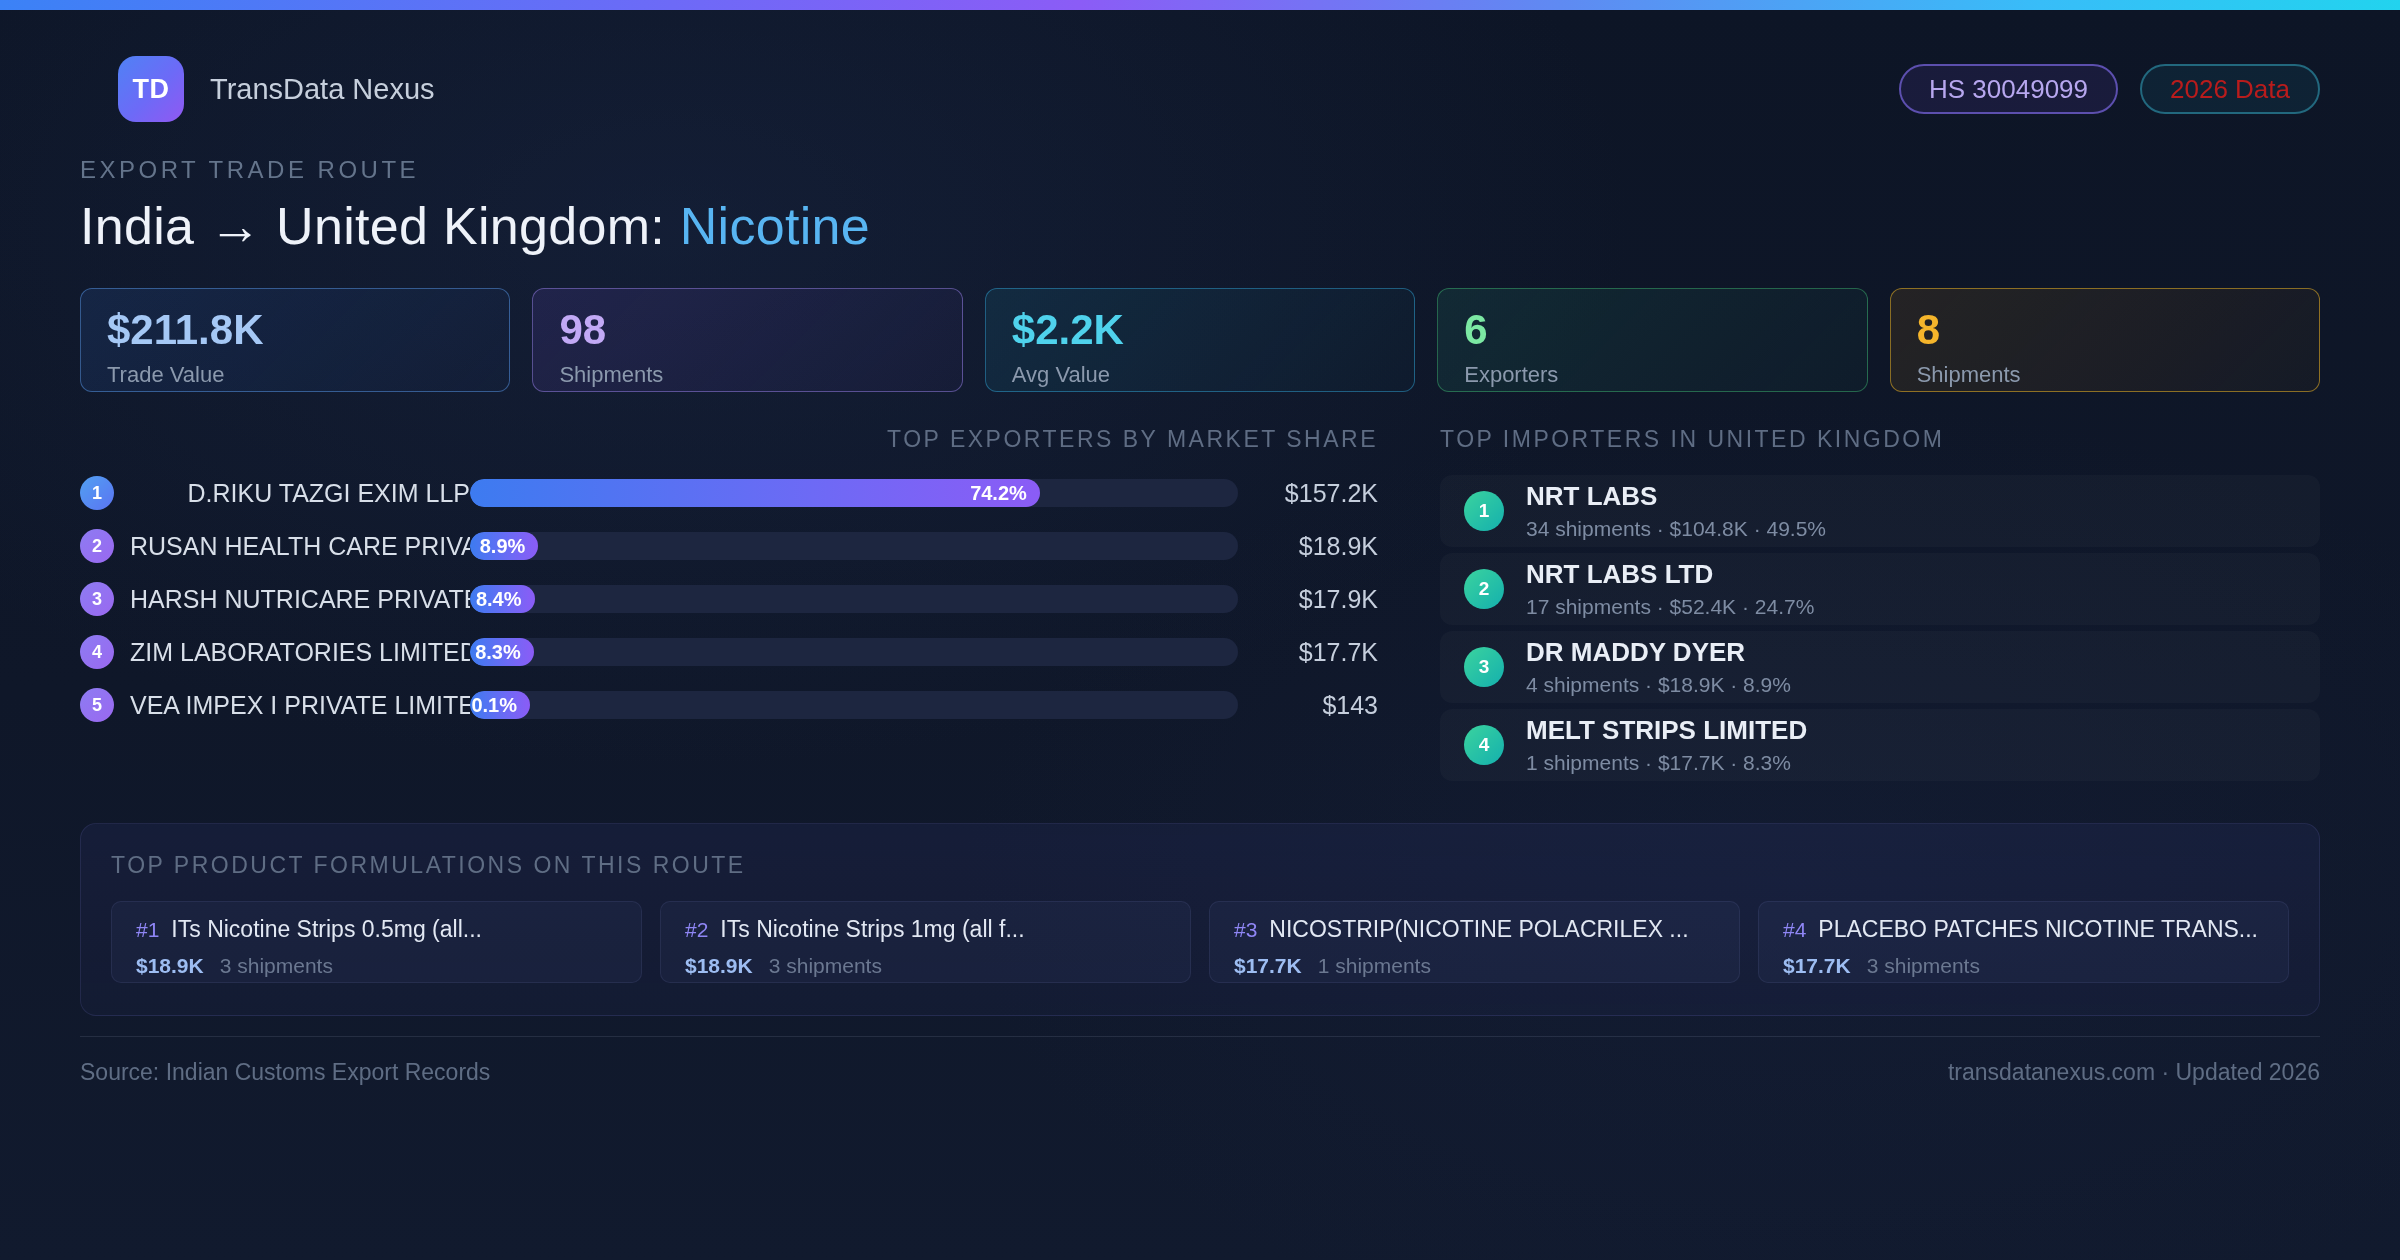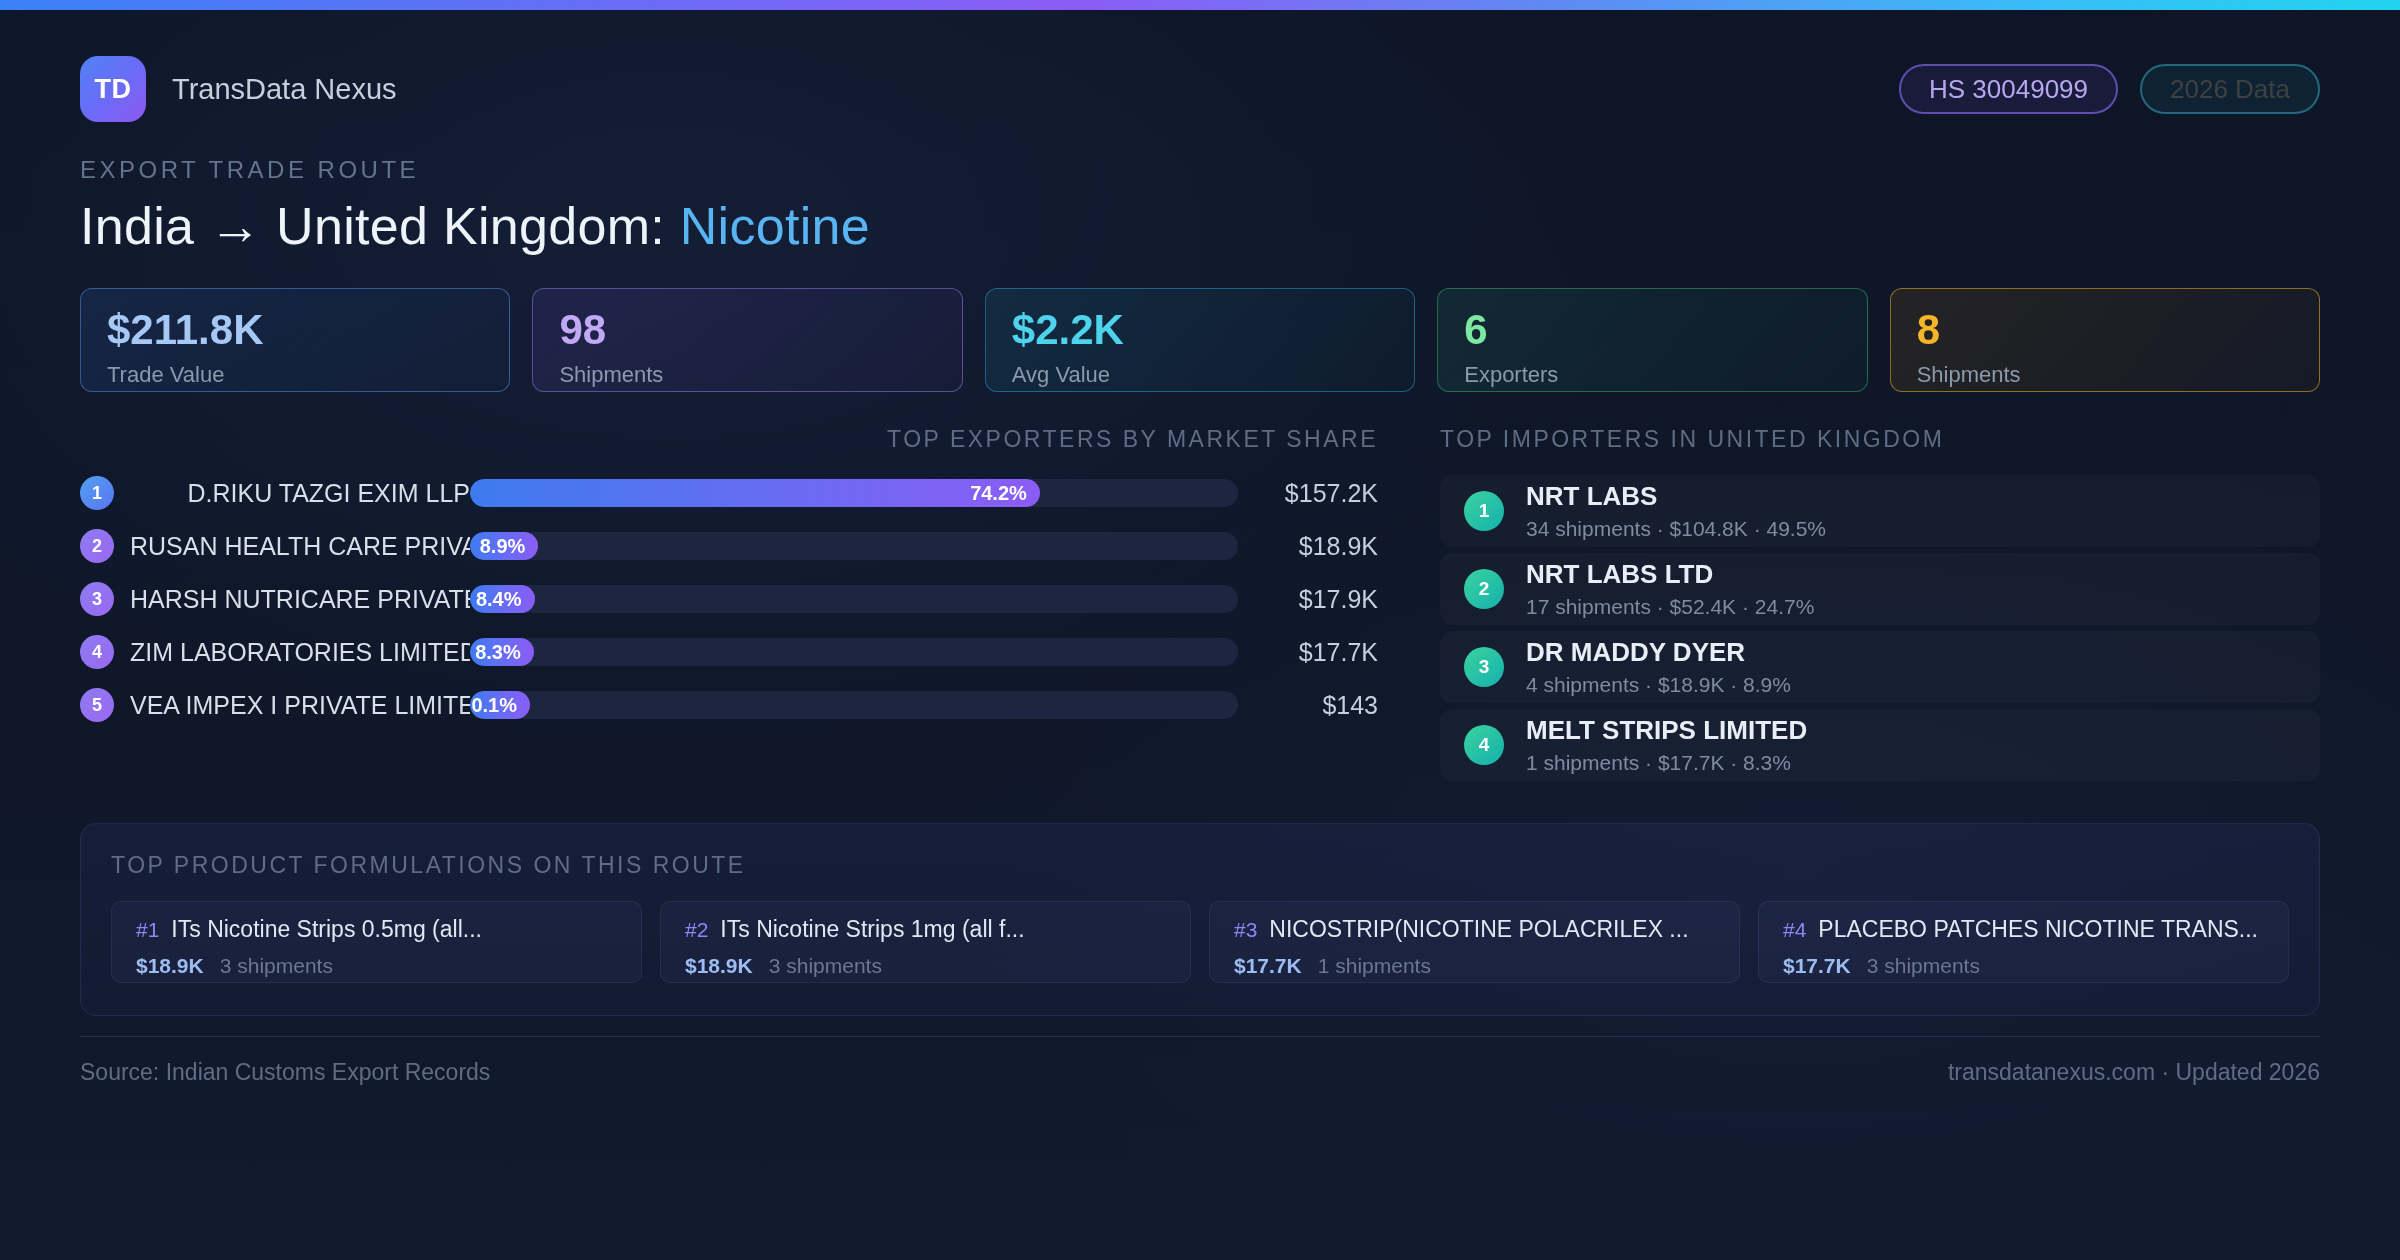--- a/index.html
+++ b/index.html
@@ -13,36 +13,36 @@
     color: #e5ebf4;
     overflow: hidden;
   }
   .topbar {
     height: 10px; width: 100%;
     background: linear-gradient(90deg, #3b82f6 0%, #6d6af7 28%, #8b5cf6 45%, #5f8af2 65%, #38bdf8 85%, #22d3ee 100%);
   }
   .container { padding: 46px 80px 0 80px; }
 
   
-  .header-row { display: flex; align-items: center; justify-content: space-between; height: 66px; margin-bottom: 34px; }
+  .header-row { display: flex; align-items: center; justify-content: space-between; height: 66px; margin-bottom: 34px; margin-left: 38px; }
   .brand { display: flex; align-items: center; gap: 26px; }
   .logo {
     width: 66px; height: 66px; border-radius: 18px;
     background: linear-gradient(135deg, #4f82f5 0%, #6d6af7 55%, #9158f2 100%);
     display: flex; align-items: center; justify-content: center;
     color: #ffffff; font-size: 27px; font-weight: 700; letter-spacing: 0.5px;
   }
   .app-name { font-size: 29px; color: #c6cfdc; font-weight: 500; }
   .chips { display: flex; gap: 22px; }
   .chip {
     height: 50px; border-radius: 26px; display: flex; align-items: center;
     padding: 0 28px; font-size: 26px; font-weight: 500; border: 2px solid transparent;
   }
   .chip-hs { border-color: #5c4fae; color: #b7a7ef; background: rgba(139,92,246,0.10); }
-  .chip-year { border-color: #22687e; color: #404040; background: rgba(34,211,238,0.07); }
+  .chip-year { border-color: #22687e; color: #b91c1c; background: rgba(34,211,238,0.07); }
 
   
   .eyebrow { font-size: 24px; letter-spacing: 3.5px; color: #64748b; font-weight: 500; margin-bottom: 12px; }
   .title { font-size: 52px; font-weight: 500; color: #eef2f9; letter-spacing: 0.3px; margin-bottom: 32px; }
   .title .accent { color: #58b5f2; text-align: right; }
 
   
   .stats { display: flex; gap: 22px; margin-bottom: 34px; }
   .stat-card {
     flex: 1; height: 104px; border-radius: 12px; border: 1.5px solid;

